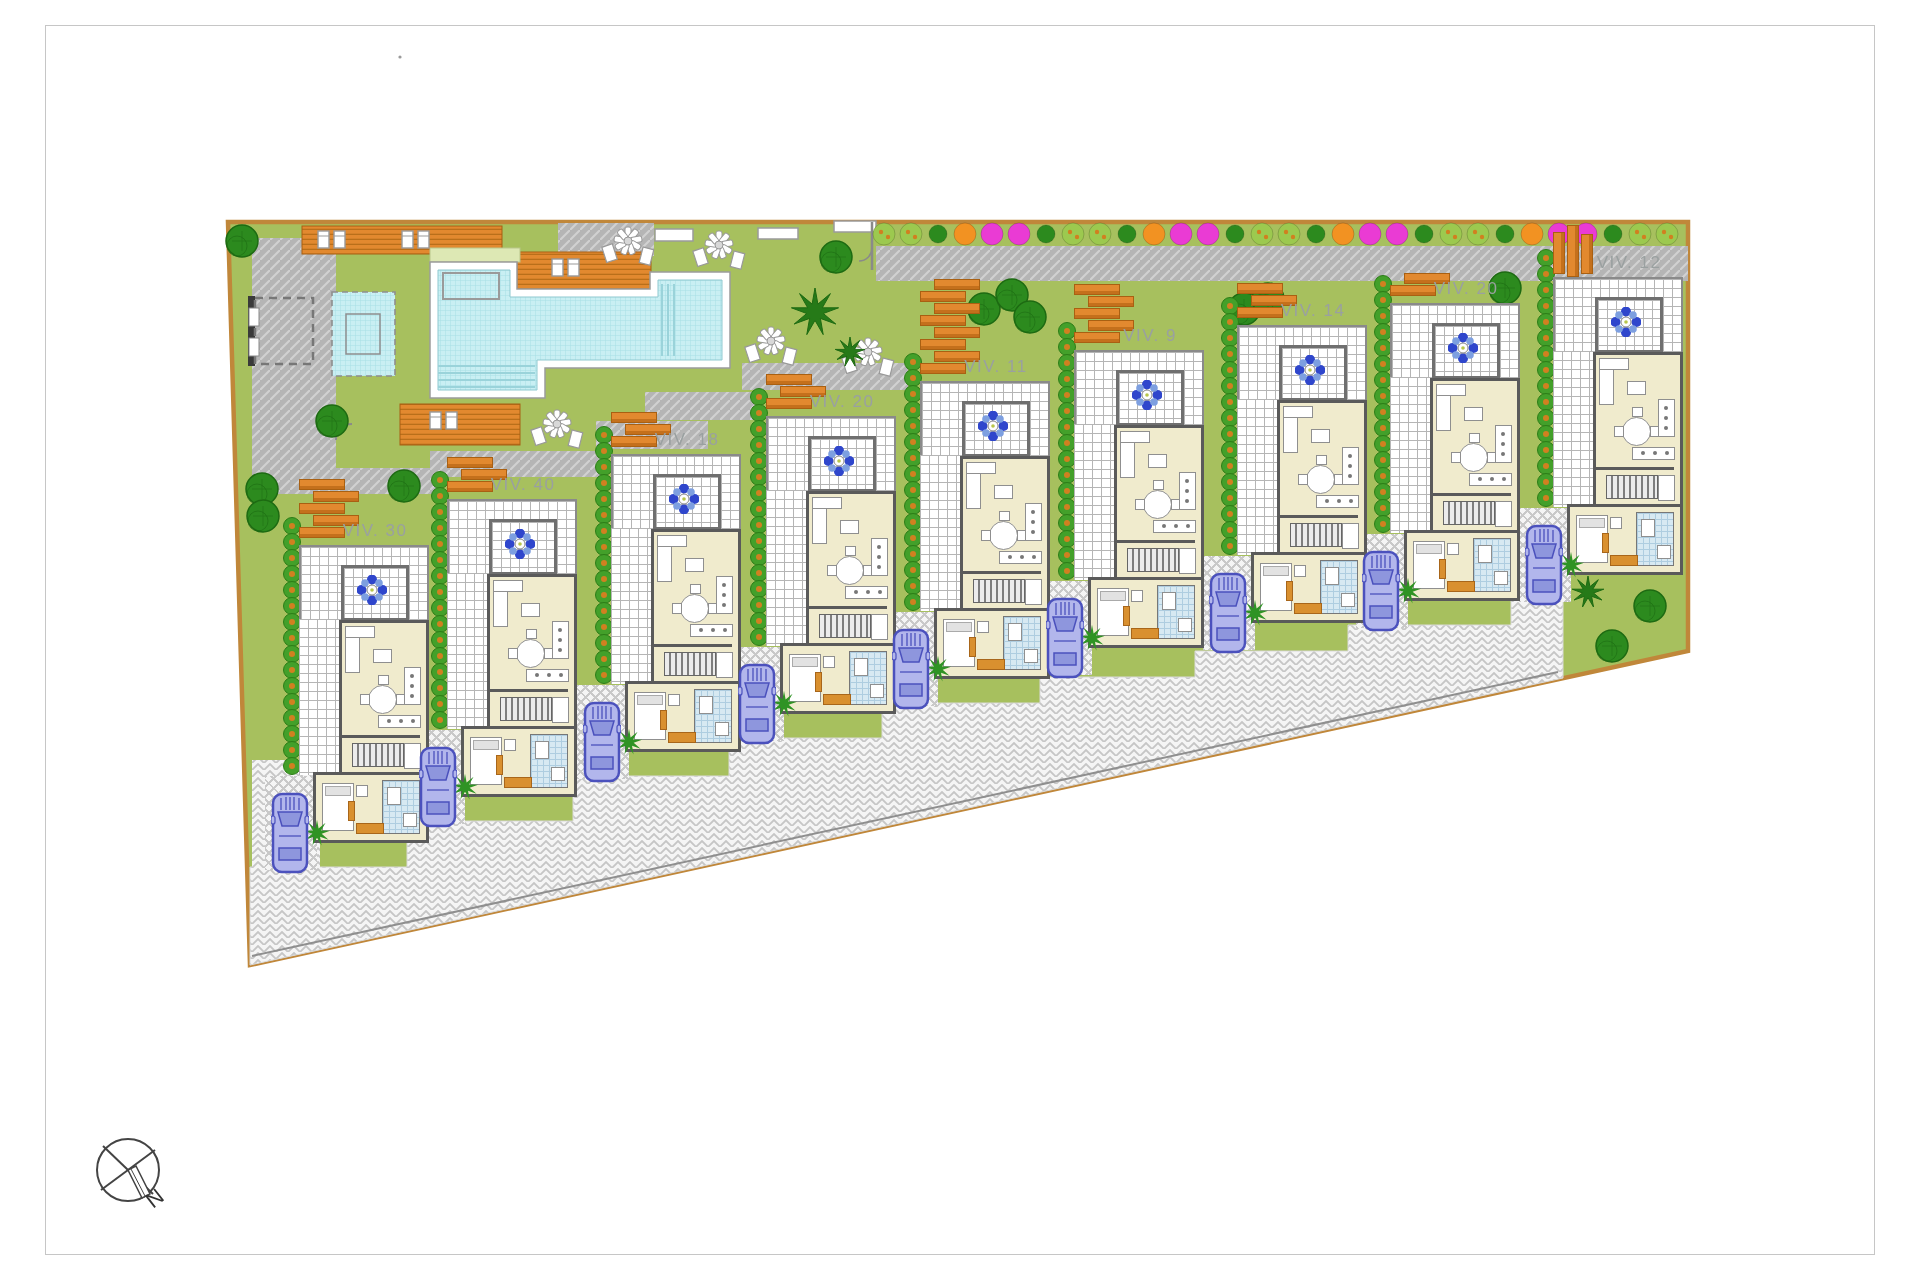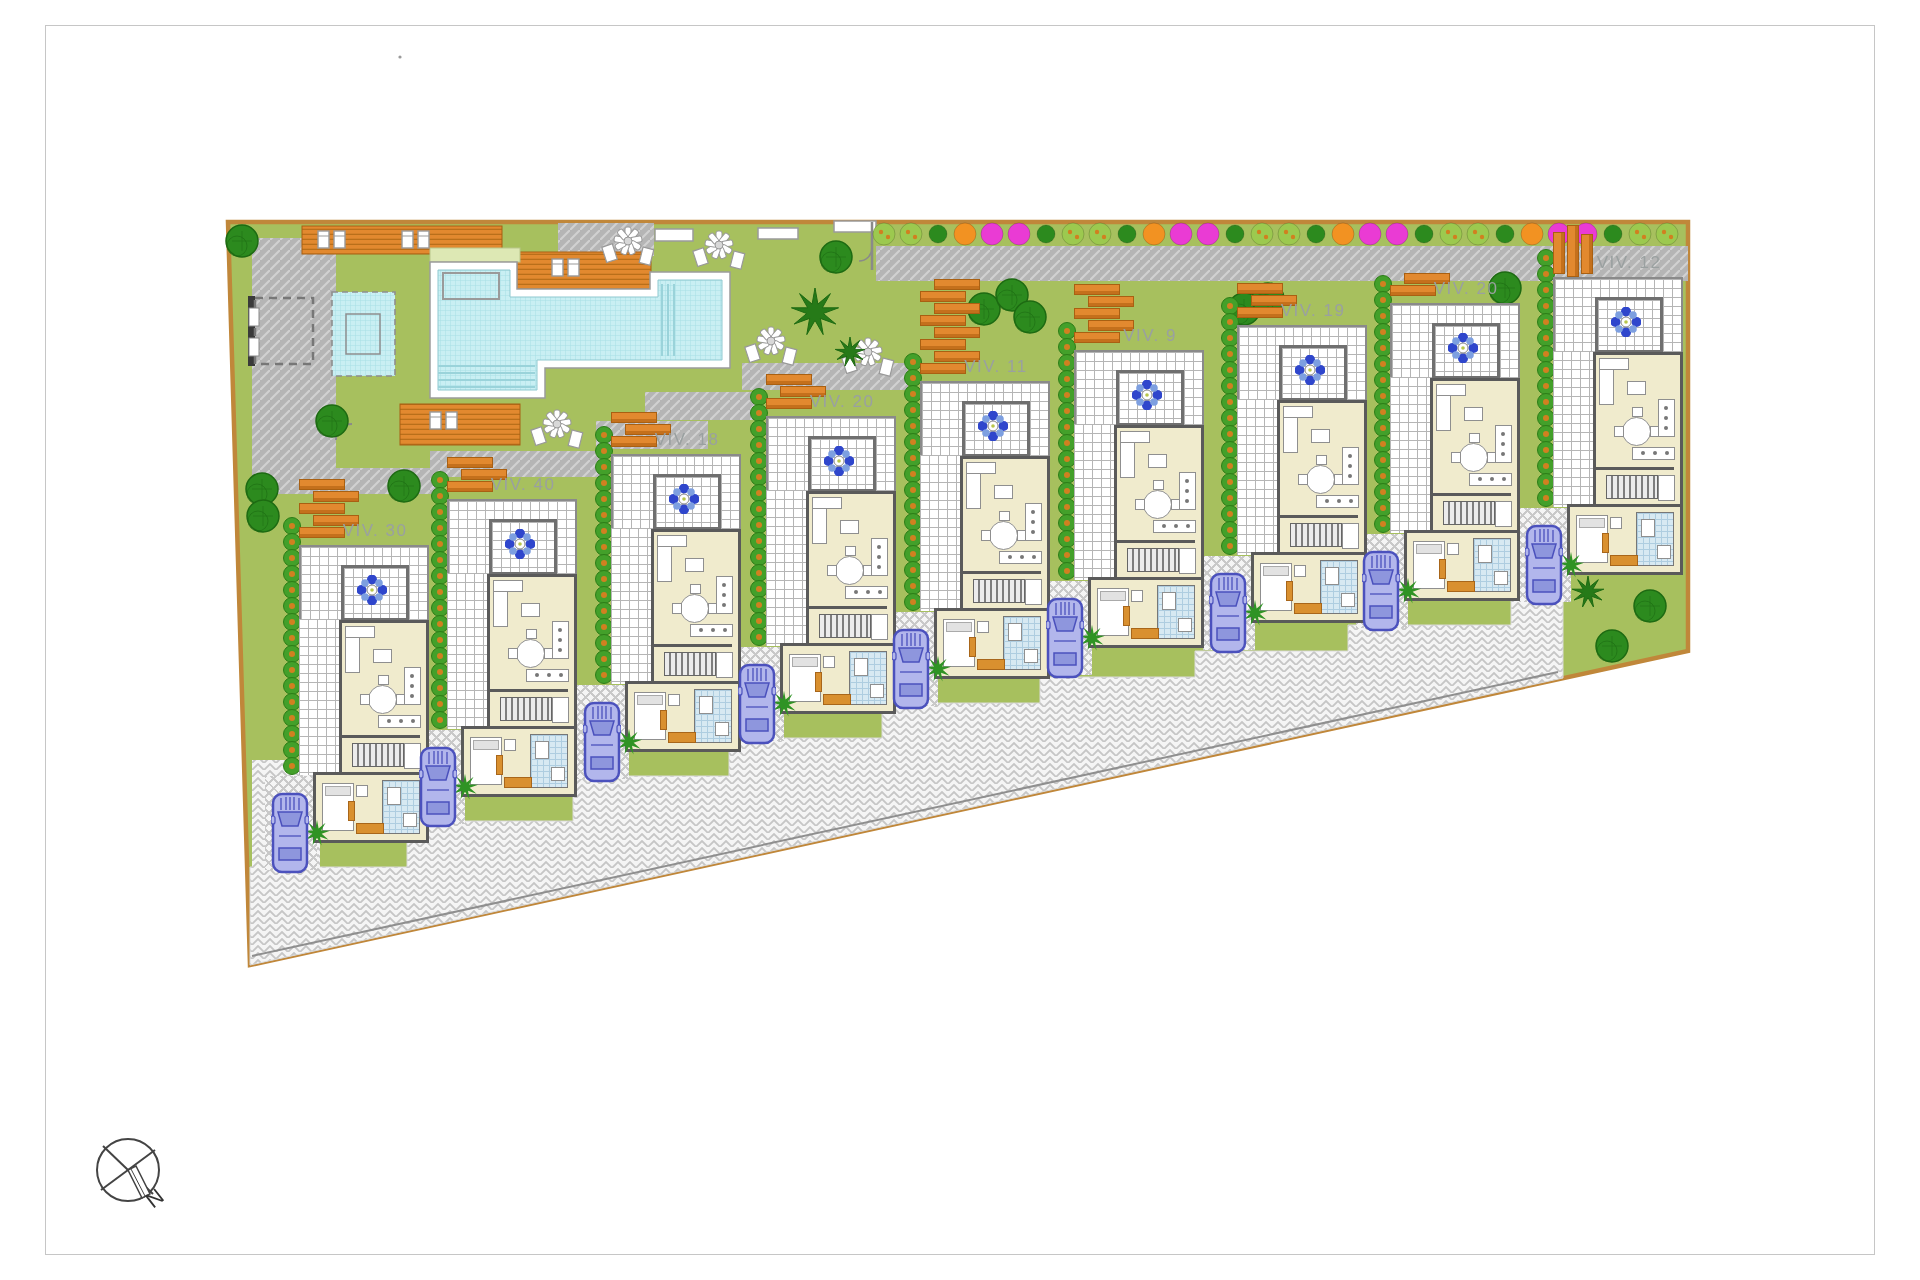--- a/index.html
+++ b/index.html
@@ -544,21 +544,21 @@
         <div class="hedgec abs" style="left: 1221px; top: 441px;"></div>
         <div class="hedgec abs" style="left: 1221px; top: 457px;"></div>
         <div class="hedgec abs" style="left: 1221px; top: 473px;"></div>
         <div class="hedgec abs" style="left: 1221px; top: 489px;"></div>
         <div class="hedgec abs" style="left: 1221px; top: 505px;"></div>
         <div class="hedgec abs" style="left: 1221px; top: 521px;"></div>
         <div class="hedgec abs" style="left: 1221px; top: 537px;"></div>
         <div class="plank abs" style="left: 1237px; top: 307px; width: 44px; height: 9px;"></div>
         <div class="plank abs" style="left: 1251px; top: 295px; width: 44px; height: 9px;"></div>
         <div class="plank abs" style="left: 1237px; top: 283px; width: 44px; height: 9px;"></div>
-        <div class="vlabel" style="left: 1313px; top: 311px;">VIV. 19</div>
+        <div class="vlabel" style="left: 1313px; top: 311px;">VIV. 14</div>
         <div class="tile tblk abs" style="left: 1237px; top: 325px; width: 126px; height: 74px;"></div>
         <div class="tile abs" style="left: 1237px; top: 399px; width: 42px; height: 156px;"></div>
         <div class="tile fsq abs" style="left: 1279px; top: 345px; width: 62px; height: 50px;"></div>
         <div class="flower abs" style="left: 1295px; top: 355px;"><svg width="30" height="30" viewBox="0 0 30 30">
    <circle cx="15" cy="4.5" r="5" fill="#2f46cc"></circle>
             <circle cx="15" cy="25.5" r="5" fill="#2f46cc"></circle>
    <circle cx="4.5" cy="15" r="5" fill="#2f46cc"></circle>
             <circle cx="25.5" cy="15" r="5" fill="#2f46cc"></circle>
    <circle cx="8" cy="8" r="3.8" fill="#7d9fe0"></circle>
             <circle cx="22" cy="8" r="3.8" fill="#7d9fe0"></circle>

